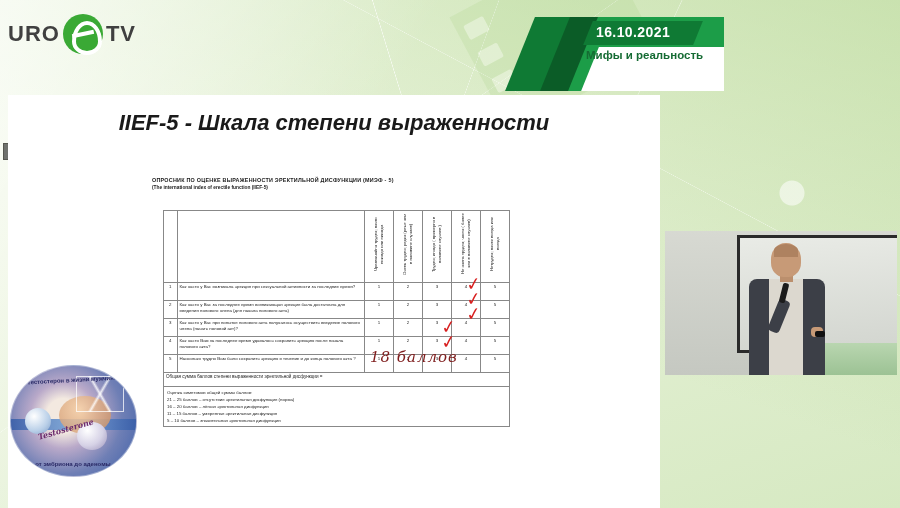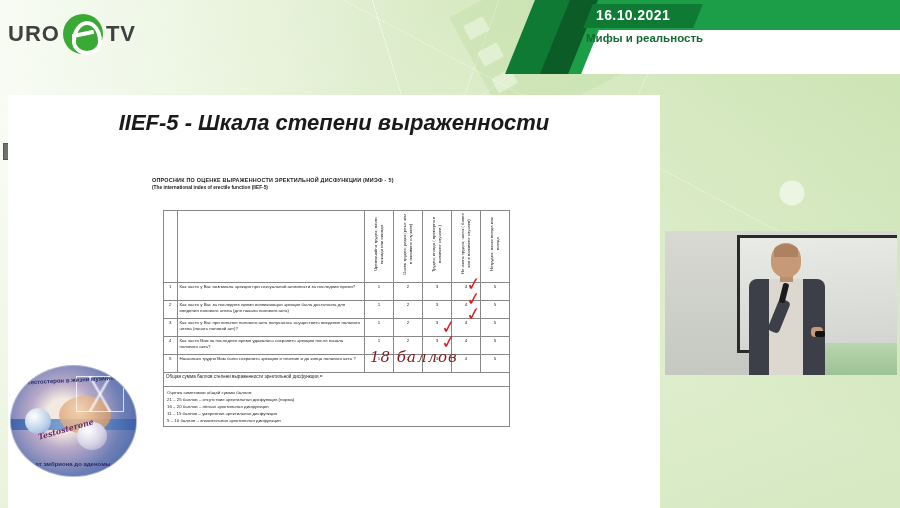--- a/index.html
+++ b/index.html
@@ -27,21 +27,21 @@
     opacity:.9;
   }
   
   .filmstrip{position:absolute;left:470px;top:-30px;width:170px;height:130px;
     transform:rotate(-28deg);opacity:.35;}
   .filmstrip .bar{position:absolute;left:0;top:0;width:100%;height:100%;
     background:rgba(150,200,110,.45);}
   .filmstrip .hole{position:absolute;width:22px;height:16px;background:#f2f9ea;border-radius:2px;}
 
   
-  .header{position:absolute;left:0;top:0;width:900px;height:74px;overflow:hidden;}
+  .header{position:absolute;left:0;top:17px;width:724px;height:74px;overflow:hidden;}
   .hdr-wedge{position:absolute;top:0;height:74px;transform:skewX(-22deg);}
   .w1{left:520px;width:60px;background:#0f7a34;}
   .w2{left:560px;width:340px;background:#1c9d48;}
   .w3{left:555px;width:28px;background:#0b5c27;}
   .hdr-white{position:absolute;left:590px;top:30px;width:310px;height:44px;background:#ffffff;
     transform:skewX(-22deg);}
   .hdr-white-flat{position:absolute;left:600px;top:30px;width:300px;height:44px;background:#ffffff;}
   .hdr-date-band{position:absolute;left:588px;top:4px;height:24px;width:110px;background:#0f7a34;
     transform:skewX(-22deg);}
   .hdr-date{position:absolute;left:596px;top:7px;color:#fff;font-weight:bold;font-size:14px;letter-spacing:.4px;}

